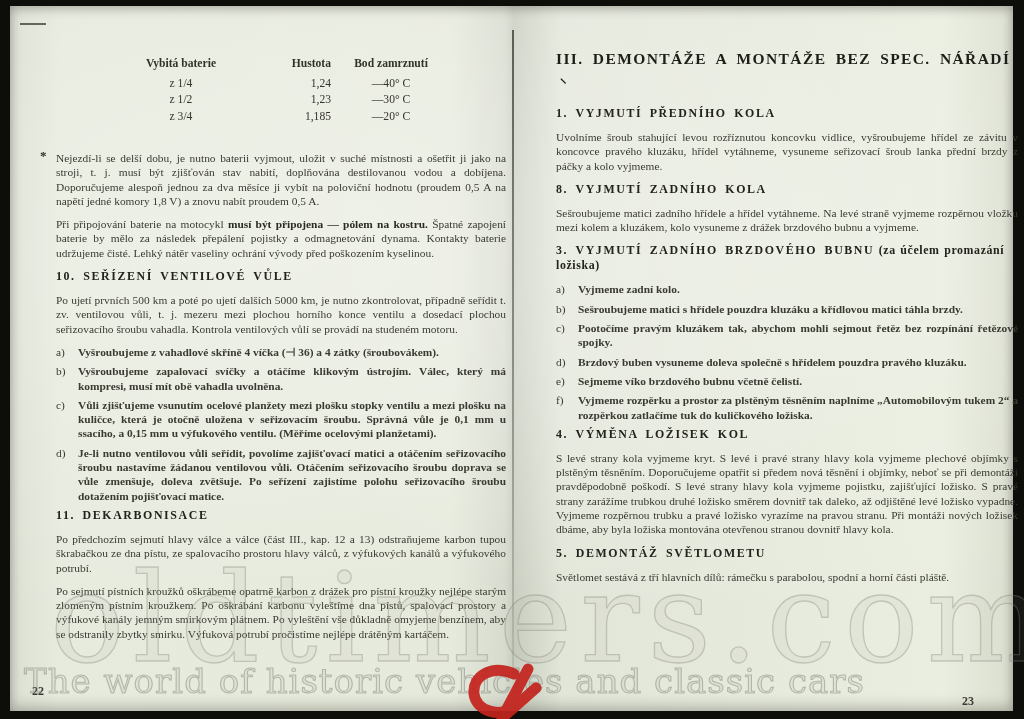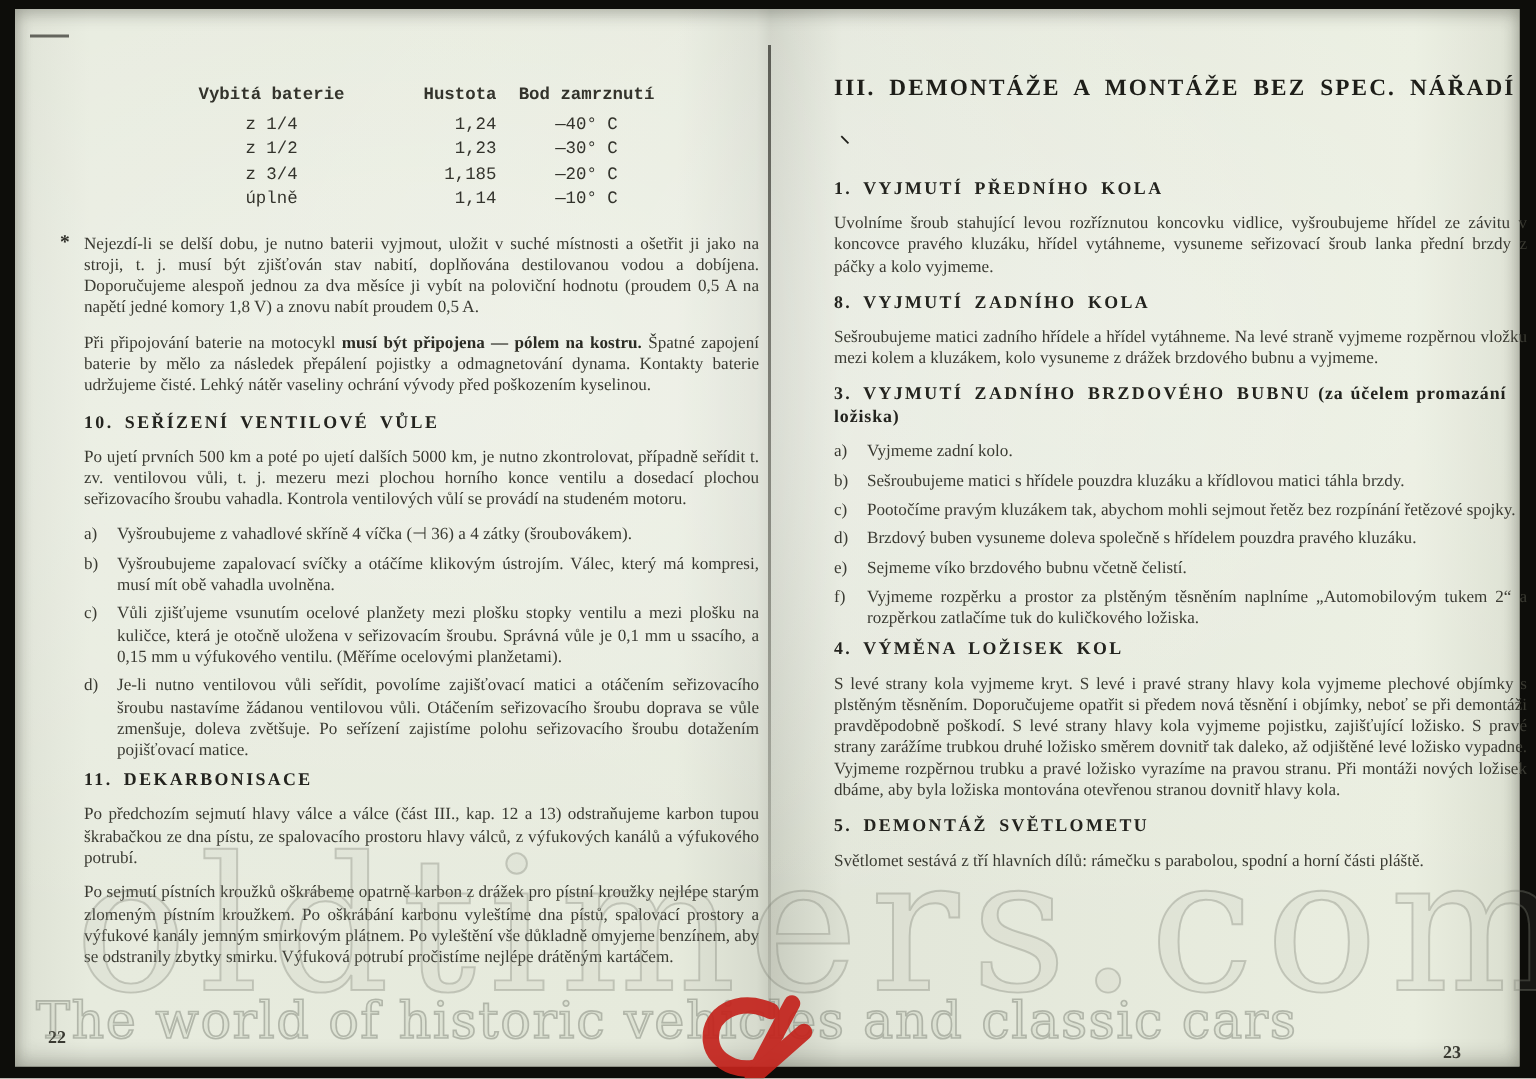--- a/index.html
+++ b/index.html
@@ -31,41 +31,41 @@
   .page-right { left:546px; top:44px; width:462px; }
   p.body, .item-text {
     font-size:11.4px; line-height:14.3px; text-align:justify; color:#3a3a32;
   }
   p.body { margin-bottom:9px; }
   .footnote-wrap { position:relative; }
   .footnote-star {
     position:absolute; left:-16px; top:-3px; font-size:13px; font-weight:bold; color:#2c2c26;
   }
   
-  .bat-table { margin:0 auto 14px auto; width:340px; font-size:11.6px; color:#33332c;font-family:Liberation Mono, monospace; }
+  .bat-table { margin:0 auto 26px auto; width:340px; font-size:11.6px; color:#33332c; }
   .bat-row { display:flex; line-height:16.5px; }
   .bat-row.header { font-weight:bold; margin-bottom:3px; }
   .bat-c1 { width:140px; text-align:center; }
   .bat-c2 { width:80px;  text-align:right; }
   .bat-c3 { width:120px; text-align:center; }
   
   .sec-heading {
     font-weight:bold; font-size:11.9px; letter-spacing:1.6px; color:#23231e;
     margin:4px 0 9px 0; word-spacing:3px;
   }
   .sec-heading .suffix { letter-spacing:0.6px; word-spacing:1px; }
   .chapter-title {
     font-weight:bold; font-size:15.5px; letter-spacing:1.4px; word-spacing:4px;
-    color:#1e1e19; margin-bottom:18px;
+    color:#1e1e19; margin-bottom:6px;
   }
   .pen-mark { font-size:13px; font-weight:bold; color:#1e1e19; margin:0 0 14px 4px; }
   
   .item { display:flex; margin-bottom:5px; }
   .item-label { width:22px; flex:0 0 22px; font-size:11.4px; line-height:14.3px; color:#3a3a32; }
-  .item-text { flex:1; }
+  .item-text { flex:1;font-weight:bold; }
   .bold-inline { font-weight:bold; color:#2b2b24; }
   
   .page-num { position:absolute; font-size:12px; font-weight:bold; color:#3a3a32; }
   .page-num-left  { left:22px;  top:678px;text-align:right; }
   .page-num-right { left:952px; top:688px;text-align:right; }
   
   .watermark-big {
     position:absolute; left:40px; top:540px; width:1000px;
     font-family:"DejaVu Serif", serif; font-size:124px; letter-spacing:8px;
     color:rgba(150,155,142,0.08);
@@ -104,25 +104,20 @@
         </div>
         <div class="bat-row">
           <span class="bat-c1">z 1/2</span>
           <span class="bat-c2">1,23</span>
           <span class="bat-c3">—30° C</span>
         </div>
         <div class="bat-row">
           <span class="bat-c1">z 3/4</span>
           <span class="bat-c2">1,185</span>
           <span class="bat-c3">—20° C</span>
-        </div>
-        <div class="bat-row">
-          <span class="bat-c1">úplně</span>
-          <span class="bat-c2">1,14</span>
-          <span class="bat-c3">—10° C</span>
         </div>
       </div>
 
       <div class="footnote-wrap">
         <span class="footnote-star">*</span>
         <p class="body">Nejezdí-li se delší dobu, je nutno baterii vyjmout, uložit v suché místnosti a ošetřit ji jako na stroji, t. j. musí být zjišťován stav nabití, doplňována destilovanou vodou a dobíjena. Doporučujeme alespoň jednou za dva měsíce ji vybít na poloviční hodnotu (proudem 0,5 A na napětí jedné komory 1,8 V) a znovu nabít proudem 0,5 A.</p>
       </div>
 
       <p class="body"><span>Při připojování baterie na motocykl </span><span class="bold-inline">musí být připojena — pólem na kostru.</span><span> Špatné zapojení baterie by mělo za následek přepálení pojistky a odmagnetování dynama. Kontakty baterie udržujeme čisté. Lehký nátěr vaseliny ochrání vývody před poškozením kyselinou.</span></p>
 

